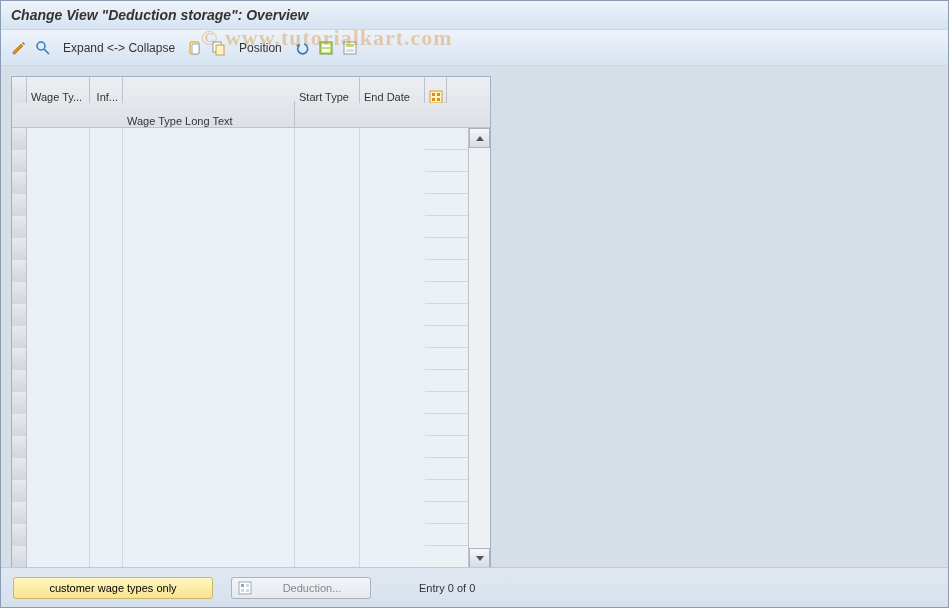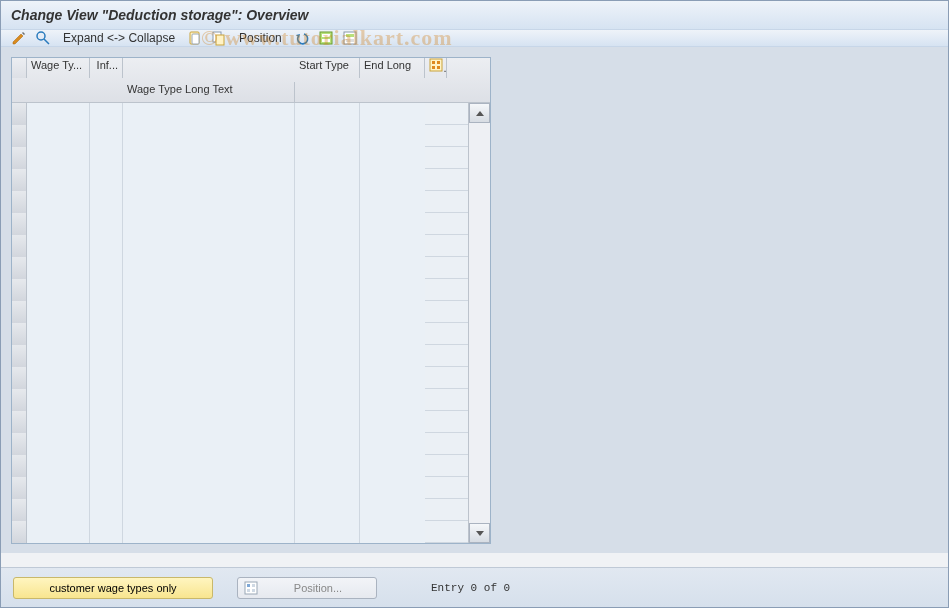--- a/index.html
+++ b/index.html
@@ -2,31 +2,31 @@
 <html><head>
 <meta charset="utf-8">
 <style>
   * { box-sizing: border-box; margin: 0; padding: 0; font-family: Arial, sans-serif; font-size: 11px; }
   body { width: 949px; height: 608px; background: #f0f2f5; border: 1px solid #8a9db5; position: relative; overflow: hidden; }
 
   
   .title-bar { background: linear-gradient(to bottom, #eef3f9 0%, #d6e3f2 100%); padding: 6px 10px; font-style: italic; font-weight: bold; font-size: 14px; color: #333; border-bottom: 1px solid #c7d6e8; }
 
   
-  .toolbar { background: linear-gradient(to bottom, #eef3f9 0%, #d6e3f2 100%); padding: 4px 8px; display: flex; align-items: center; gap: 4px; border-bottom: 1px solid #c7d6e8; height: 17px; }
+  .toolbar { background: linear-gradient(to bottom, #eef3f9 0%, #d6e3f2 100%); padding: 4px 8px; display: flex; align-items: center; gap: 4px; border-bottom: 1px solid #c7d6e8; height: 36px; }
   .tb-icon { width: 20px; height: 20px; display: inline-flex; align-items: center; justify-content: center; cursor: pointer; border-radius: 2px; }
   .tb-text { font-size: 12px; color: #333; margin: 0 6px; cursor: pointer; }
 
   
   .content-wrap { padding: 10px; height: calc(100% - 100px); background: #d6dee8; }
   .table-frame { width: 480px; border: 1px solid #9db3c9; background: #fff; position: relative; }
 
   
   .thead-row { display: flex; background: linear-gradient(to bottom, #eceef2 0%, #dde0e6 100%); border-bottom: 1px solid #bcc3cc; }
-  .th { border-right: 1px solid #bcc3cc; padding: 0 4px; height: 20px; line-height: 14px; color: #333; font-size: 11px; overflow: hidden; white-space: nowrap; text-overflow: ellipsis; }
+  .th { border-right: 1px solid #bcc3cc; padding: 13px 4px; height: 20px; line-height: 14px; color: #333; font-size: 11px; overflow: hidden; white-space: nowrap; text-overflow: ellipsis; }
   .th.sel { width: 15px; flex: 0 0 15px; background: linear-gradient(to bottom, #eceef2 0%, #dde0e6 100%); }
   .th.c1 { width: 63px; flex: 0 0 63px; }
   .th.c2 { width: 33px; flex: 0 0 33px; text-align: right; }
   .th.c3 { width: 172px; flex: 0 0 172px; margin-top: 24px; }
   .th.c4 { width: 65px; flex: 0 0 65px; }
   .th.c5 { width: 65px; flex: 0 0 65px; }
   .th.cfg { width: 22px; flex: 0 0 22px; text-align: center; cursor: pointer; }
 
   .tbody { height: 440px; overflow: hidden; position: relative; background: #ebf0f5; }
   .tbody-rows { position: absolute; left:0; top:0; right:22px; bottom:0; }
@@ -41,25 +41,25 @@
 
   
   .vscroll { position: absolute; right:0; top:0; bottom:0; width: 22px; background: #e8ecf1; border-left: 1px solid #bcc3cc; }
   .vs-btn { height: 20px; background: linear-gradient(to bottom, #f5f7fa 0%, #d7dce3 100%); border: 1px solid #aab3c0; display: flex; align-items:center; justify-content:center; cursor: pointer; }
   .vs-track { height: calc(100% - 40px); background: #eef0f4; }
   .arrow-up, .arrow-down { width:0; height:0; border-left:4px solid transparent; border-right:4px solid transparent; }
   .arrow-up { border-bottom:5px solid #555; }
   .arrow-down { border-top:5px solid #555; }
 
   
-  .footer { position: absolute; bottom: 0; left: 0; right: 0; height: 40px; background: linear-gradient(to bottom, #e1e8f1 0%, #d6e0ec 100%); border-top: 1px solid #bfc9d6; padding: 8px 12px; display: flex; align-items: center; gap: 24px; }
+  .footer { position: absolute; bottom: 0; left: 0; right: 0; height: 40px; background: linear-gradient(to bottom, #e1e8f1 0%, #d6e0ec 100%); border-top: 1px solid #bfc9d6; padding: 8px 12px; display: flex; align-items: center; gap: 18px; }
   .btn { background: linear-gradient(to bottom, #fff5c0 0%, #f8e58f 100%); border: 1px solid #c9b86a; border-radius: 3px; padding: 3px 10px; font-size: 11px; min-width: 200px; text-align: center; cursor: pointer; height: 22px; line-height: 14px; }
   .btn.pos { background: linear-gradient(to bottom, #f2f4f8 0%, #e6e9ef 100%); border: 1px solid #aab3c0; min-width: 140px; color: #888; display: flex; align-items:center; gap: 8px; padding: 2px 6px; }
   .btn.pos .ic { display:inline-flex; }
-  .entry-txt { margin-left: 30px; font-size: 11px; color: #333; font-family: Liberation Mono, monospace; }
+  .entry-txt { margin-left: 30px; font-size: 11px; color: #333; }
 
   
   .watermark { position: absolute; top: 24px; left: 200px; font-size: 22px; color: rgba(210,130,30,0.35); font-weight: bold; pointer-events: none; letter-spacing: 1px; font-family: "Times New Roman", serif; }
 
   
   svg.ic { width: 16px; height: 16px; display:block; }
   svg.ic-sm { width: 14px; height: 14px; display:block; }
   svg.ic-cfg { width: 14px; height: 14px; display:inline-block; }
 </style>
 </head>
@@ -119,21 +119,21 @@
 <div class="watermark">© www.tutorialkart.com</div>
 
 <div class="content-wrap">
   <div class="table-frame">
     <div class="thead-row">
       <div class="th sel"></div>
       <div class="th c1">Wage Ty...</div>
       <div class="th c2">Inf...</div>
       <div class="th c3">Wage Type Long Text</div>
       <div class="th c4">Start Type</div>
-      <div class="th c5">End Long</div>
+      <div class="th c5">End Date</div>
       <div class="th cfg">
         <svg class="ic-cfg" viewBox="0 0 14 14">
             <rect x="1" y="1" width="12" height="12" fill="#fff3c6" stroke="#c9a23a"></rect>
             <rect x="3" y="3" width="3" height="3" fill="#de8a1f"></rect>
             <rect x="8" y="3" width="3" height="3" fill="#de8a1f"></rect>
             <rect x="3" y="8" width="3" height="3" fill="#de8a1f"></rect>
             <rect x="8" y="8" width="3" height="3" fill="#de8a1f"></rect>
           </svg>
       </div>
     </div>
@@ -318,16 +318,16 @@
   <div class="btn pos">
     <span class="ic">
       <svg class="ic-sm" viewBox="0 0 14 14">
           <rect x="1" y="1" width="12" height="12" fill="#fff" stroke="#9aa7b5"></rect>
           <rect x="3" y="3" width="3" height="3" fill="#7fa8d6"></rect>
           <rect x="8" y="3" width="3" height="3" fill="#cfd9e4"></rect>
           <rect x="3" y="8" width="3" height="3" fill="#cfd9e4"></rect>
           <rect x="8" y="8" width="3" height="3" fill="#cfd9e4"></rect>
         </svg>
     </span>
-    <span style="flex:1; text-align:center;">Position...</span>
+    <span style="flex:1; text-align:center;">Deduction...</span>
   </div>
   <div class="entry-txt">Entry 0 of 0</div>
 </div>
 
 </body></html>

